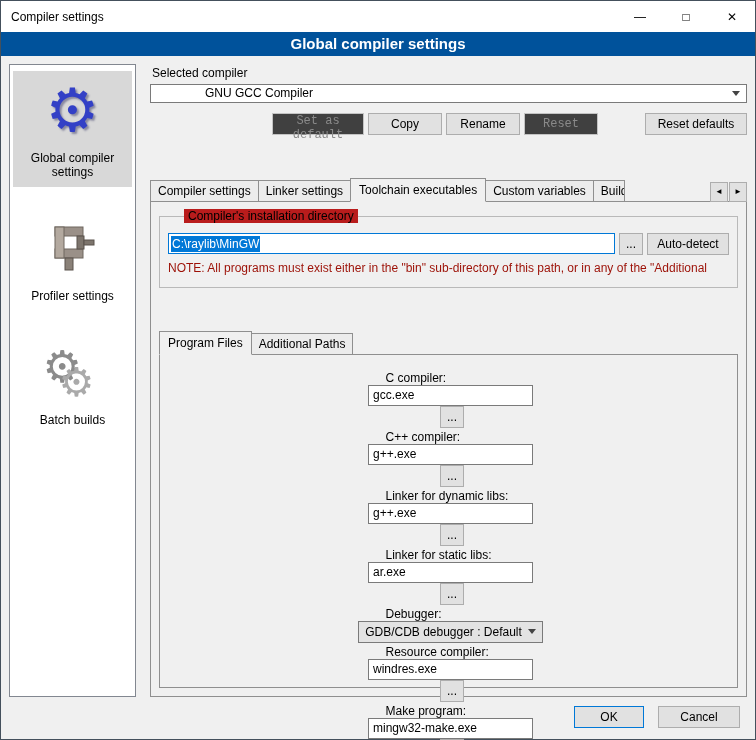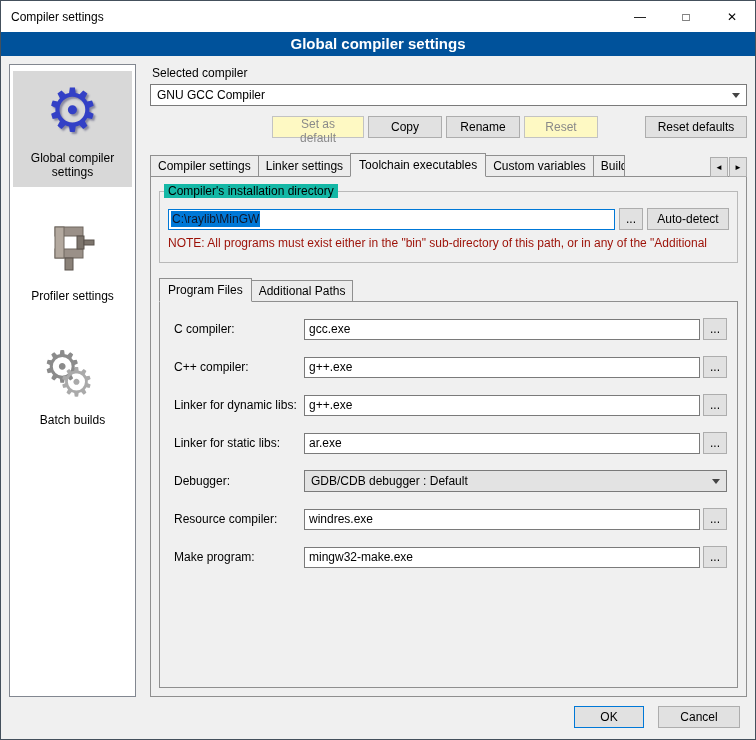--- a/index.html
+++ b/index.html
@@ -37,63 +37,63 @@
   .gears-stack .g1 { position:absolute; left:2px; top:0; font-size:44px; color:#8b8b8b; }
   .gears-stack .g2 { position:absolute; left:18px; top:18px; font-size:40px; color:#aaaaaa; }
   .side-label { font-size:12px; line-height:14px; }
 
   
   .main { flex:1 1 auto; display:flex; flex-direction:column; min-width:0; padding-left:4px; }
   .field-label { margin:2px 0 4px 2px; }
 
   .combo { height:22px; border:1px solid #7a7a7a; background:#fff; display:flex; align-items:center;
            padding:0 6px; position:relative; cursor:default; }
-  .combo .combo-text { flex:1; white-space:nowrap; overflow:hidden; }
+  .combo .combo-text { flex:1; white-space:nowrap; overflow:hidden;margin-left:48px; }
   .arrow-down { width:0; height:0; border-left:4px solid transparent; border-right:4px solid transparent;
                 border-top:5px solid #444; margin-left:6px; }
 
   .btn { height:22px; border:1px solid #adadad; background:#e1e1e1; font-family:inherit;
          font-size:12px; padding:0 10px; cursor:default; }
-  .btn[disabled] { background:#fef9c3; border-color:#c3c3c3; color:#8a8a8a; }
+  .btn[disabled] { background:#404040; border-color:#c3c3c3; color:#8a8a8a;font-family:Liberation Mono, monospace; }
   .btn-row { display:flex; gap:4px; margin-top:10px; align-items:center; }
   .btn-row .spacer { width:118px; }
   .btn-setdefault { width:92px; }
   .btn-copy, .btn-rename, .btn-delete { width:74px; }
   .btn-reset { width:102px; margin-left:auto; }
 
   
   .tabs-row { display:flex; align-items:flex-end; margin-top:14px; position:relative; z-index:2; }
   .tab { border:1px solid #8f8f8f; background:#ececec; padding:3px 7px 3px 7px; position:relative;
          top:1px; white-space:nowrap; cursor:default; }
   .tab + .tab { margin-left:-1px; }
-  .tab.active { background:#f0f0f0; border-bottom:1px solid #f0f0f0; padding:4px 8px 4px 8px; z-index:3; }
+  .tab.active { background:#f0f0f0; border-bottom:1px solid #f0f0f0; padding:4px 8px 4px 8px; z-index:3;margin-top:28px; }
   .tab.clipped { max-width:32px; overflow:hidden; }
   .tab-scrollers { margin-left:auto; display:flex; gap:1px; position:relative; top:1px; }
   .tab-scroll { width:18px; height:20px; border:1px solid #adadad; background:#e1e1e1;
                 font-size:8px; display:flex; align-items:center; justify-content:center; cursor:default; }
 
   .tab-panel { flex:1 1 auto; border:1px solid #8f8f8f; background:#f0f0f0;
                padding:14px 8px 8px 8px; display:flex; flex-direction:column; min-height:0; }
 
   
   .groupbox { border:1px solid #b9b9b9; position:relative; padding:16px 8px 4px 8px; }
-  .groupbox > .gb-label { position:absolute; top:-8px; left:4px; background:#14b8a6; padding:0 4px; }
+  .groupbox > .gb-label { position:absolute; top:-8px; left:24px; background:#b91c1c; padding:0 4px; }
   .dir-row { display:flex; gap:4px; align-items:center; }
   .path-input { flex:1; height:21px; border:1px solid #0078d7; background:#fff; display:flex;
                 align-items:center; padding:0 2px; overflow:hidden; cursor:text; }
-  .path-input .sel { background:#0078d7; color:#0f172a; padding:1px 1px; white-space:pre; }
+  .path-input .sel { background:#0078d7; color:#ffffff; padding:1px 1px; white-space:pre; }
   .btn-browse { width:24px; padding:0; }
   .btn-autodetect { width:82px; padding:0; }
   .note { color:#9c1006; margin:6px 0 8px 0; white-space:nowrap; overflow:hidden; }
 
   
   .subtabs-row { display:flex; align-items:flex-end; margin-top:14px; position:relative; z-index:2; }
   .sub-panel { flex:1 1 auto; border:1px solid #8f8f8f; background:#f0f0f0; padding:16px 10px 8px 14px;
                min-height:0; }
-  .form-row { display:flex; align-items:center; margin-bottom:16px; }
+  .form-row { display:flex; align-items:center; margin-bottom:2px;flex-direction:column; }
   .form-row .flabel { width:130px; flex:0 0 auto; }
   .text-input { flex:1 1 auto; height:21px; border:1px solid #7a7a7a; background:#fff;
                 font-family:inherit; font-size:12px; padding:0 4px; min-width:0; }
   .form-row .btn-browse { margin-left:3px; height:22px; }
   .combo-gray { flex:1 1 auto; height:22px; border:1px solid #7a7a7a; background:#e3e3e3;
                 display:flex; align-items:center; padding:0 6px; cursor:default; }
   .combo-gray .combo-text { flex:1; }
 
   
   .footer { flex:0 0 auto; height:38px; display:flex; align-items:center; justify-content:flex-end;

